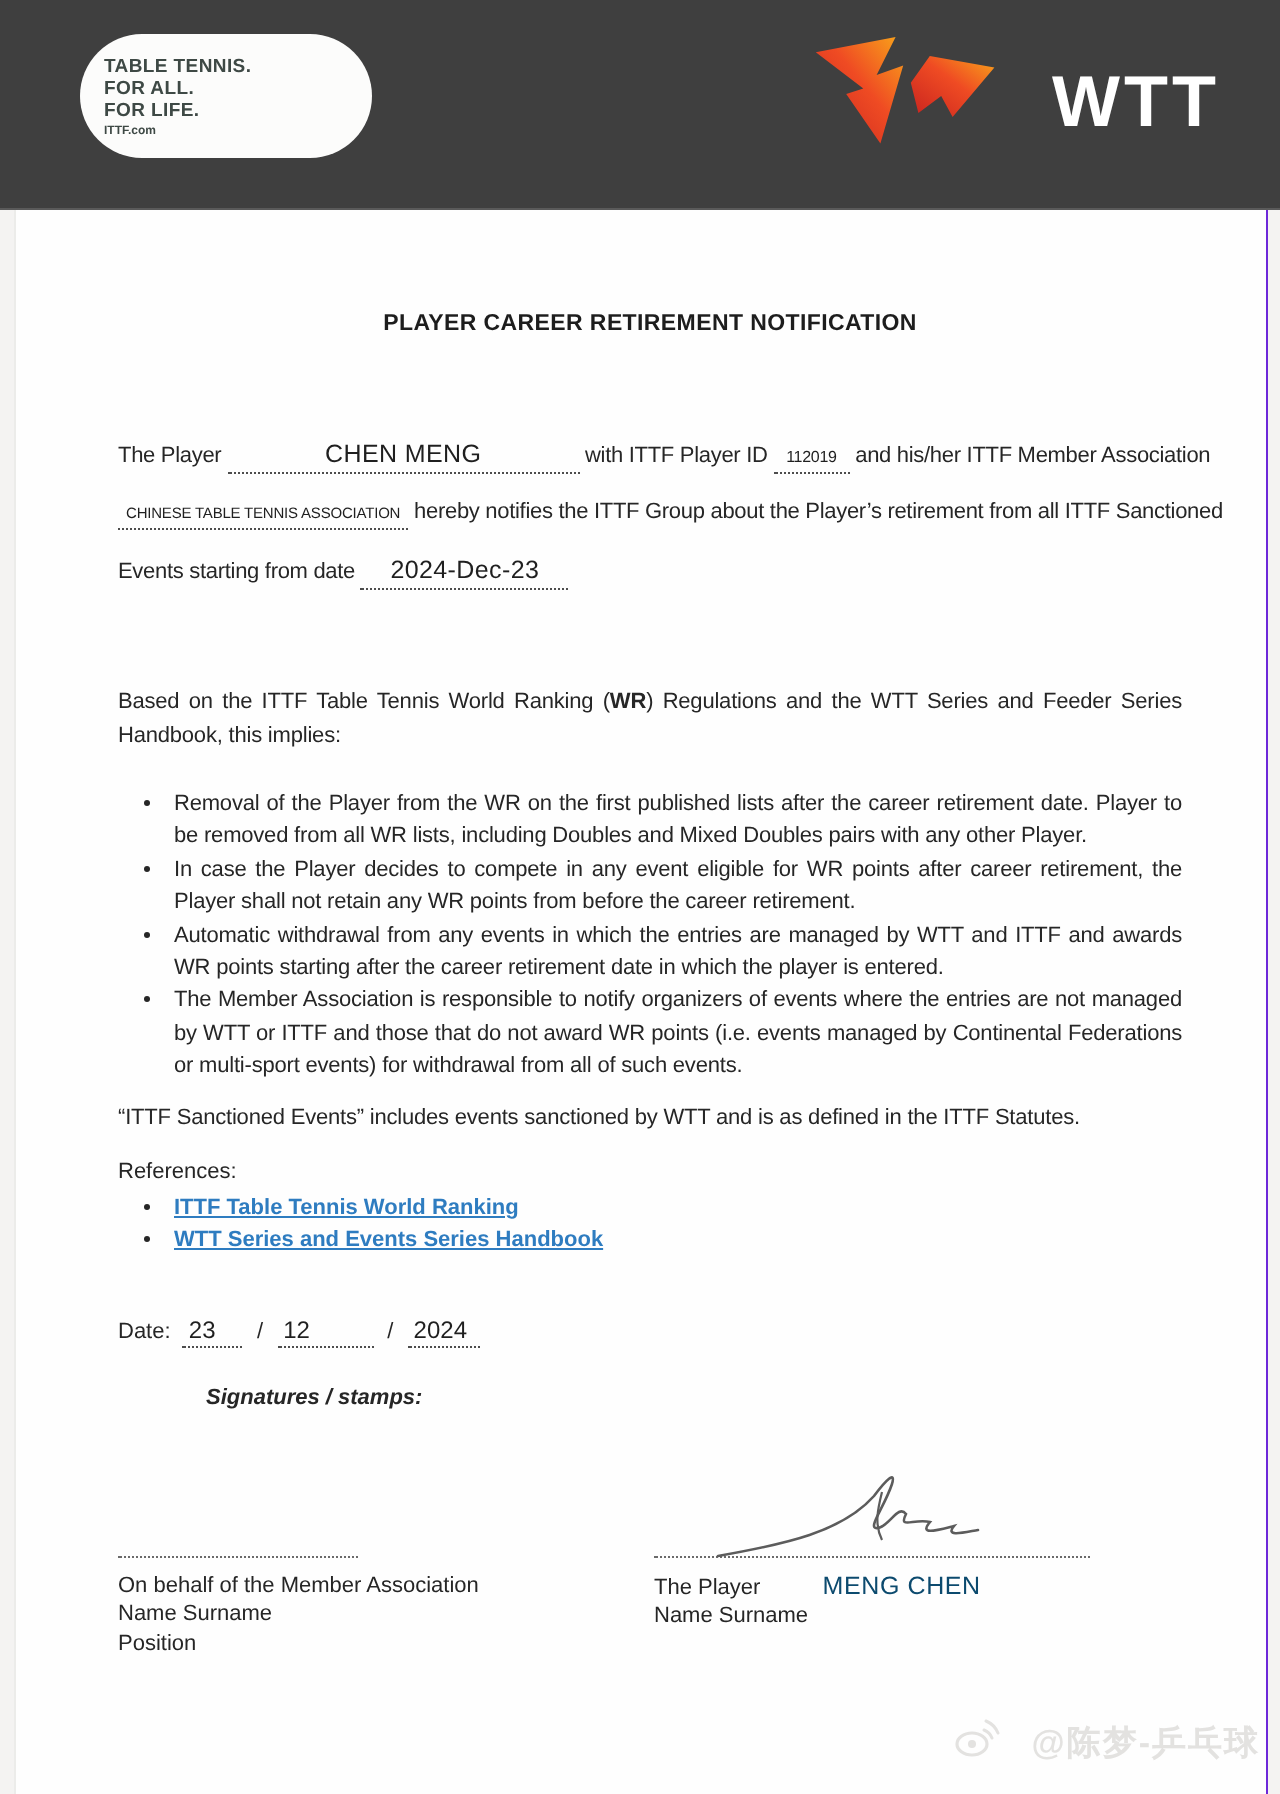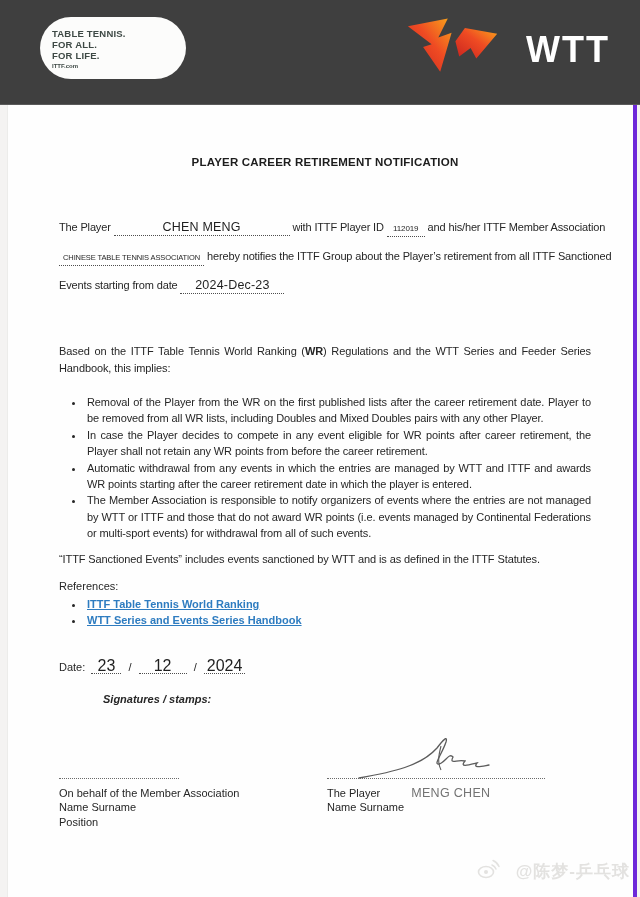--- a/index.html
+++ b/index.html
@@ -13,21 +13,21 @@
     position:absolute; left:40px; top:17px; width:146px; height:62px;
     background:#fcfcfb; border-radius:31px; display:flex; align-items:center; gap:6px; padding-left:12px; box-sizing:border-box;
   }
   .ittf-tagline { font-weight:bold; font-size:9.5px; line-height:11px; color:#3e4945; letter-spacing:0.2px; }
   .ittf-site { font-weight:bold; font-size:6px; color:#3e4945; margin-top:2px; }
   .wtt { position:absolute; right:30px; top:18px; display:flex; align-items:center; gap:25px; }
   .wtt-wordmark { color:#ffffff; font-weight:bold; font-size:36px; letter-spacing:2px; line-height:1; }
   
   .paper {
     position:absolute; top:105px; left:7px; width:625px; height:792px; background:#fefefe;
-    border-left:1px solid #ececea; border-right:4px solid #6d28d9;
+    border-left:1px solid #ececea; border-right:1px solid #6d28d9;
   }
   .content { padding:0 0 0 51px; width:532px; }
   .title { margin:51px 0 0 0; text-align:center; font-size:11.5px; font-weight:bold; letter-spacing:0.2px; color:#1d1d1d; }
   
   .intro { margin-top:52px; font-size:11px; letter-spacing:-0.15px; }
   .intro-line { white-space:nowrap; height:29px; }
   .field {
     display:inline-block; border-bottom:1.2px dotted #4d4d4d; text-align:center;
     vertical-align:baseline; padding:0 4px 0; line-height:15px;
   }
@@ -40,34 +40,34 @@
   
   .par { margin:36px 0 0 0; font-size:11px; line-height:16.5px; text-align:justify; letter-spacing:-0.1px; }
   .bullets { margin:18px 0 0 0; padding-left:26px; }
   .bullets li { font-size:11px; line-height:16.4px; text-align:justify; padding-left:2px; letter-spacing:-0.1px; }
   .note { margin:11px 0 0 0; font-size:11px; letter-spacing:-0.1px; }
   .refs-label { margin:15px 0 0 0; font-size:11px; }
   .refs { margin:4px 0 0 0; padding-left:26px; }
   .refs li { font-size:11px; line-height:16px; padding-left:2px; }
   .refs a { color:#2e7cc0; font-weight:bold; text-decoration:underline; cursor:pointer; }
   .date-line { margin-top:30px; font-size:11px; }
-  .date-field { display:inline-block; border-bottom:1.2px dotted #4d4d4d; text-align:center; font-size:16px; padding:0 3px; line-height:15px; color:#1f1f1f; }
+  .date-field { display:inline-block; border-bottom:1.2px dotted #4d4d4d; font-size:12px; padding:0 3px; line-height:15px; color:#1f1f1f; }
   .w-day { min-width:24px; } .w-month { min-width:42px; } .w-year { min-width:30px; }
   .date-sep { padding:0 4px; }
   .sig-label { margin-top:19px; font-size:11px; font-weight:bold; font-style:italic;margin-left:44px; }
   
   .footer { display:flex; margin-top:73px; }
   .f-col-left { width:268px; }
   .f-col-right { width:240px; position:relative; }
   .dots-line { border-bottom:1.2px dotted #6a6a6a; height:0; margin-bottom:7px; }
   .dl-left { width:120px; } .dl-right { width:218px; }
   .f-text { font-size:11px; line-height:14.5px; }
   .sig-svg { position:absolute; left:28px; top:-46px; }
   .player-row { font-size:11px; line-height:14.5px; }
-  .player-name { font-size:12.5px; letter-spacing:0.3px; margin-left:28px; color:#737373; }
+  .player-name { font-size:12.5px; letter-spacing:0.3px; margin-left:28px; color:#0c4a6e; }
   
   .watermark { position:absolute; right:10px; bottom:12px; display:flex; align-items:center; gap:15px; color:#e3e2e0; font-size:17px; font-weight:bold; letter-spacing:1px; }
 </style>
 </head>
 <body>
 
 <div class="screen">
 
   <div class="header">
 

